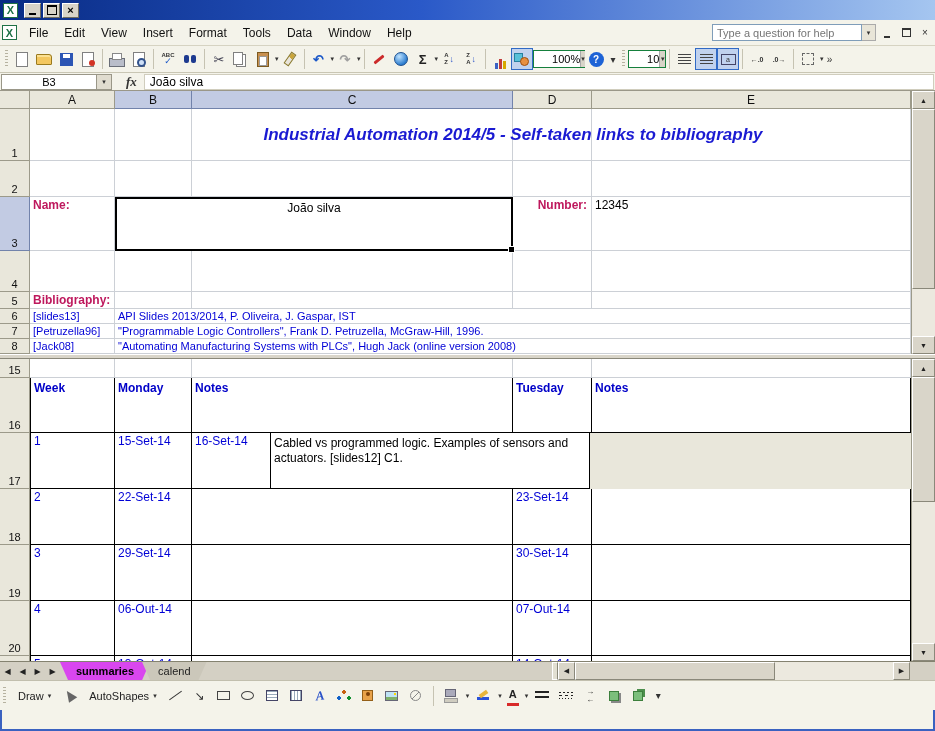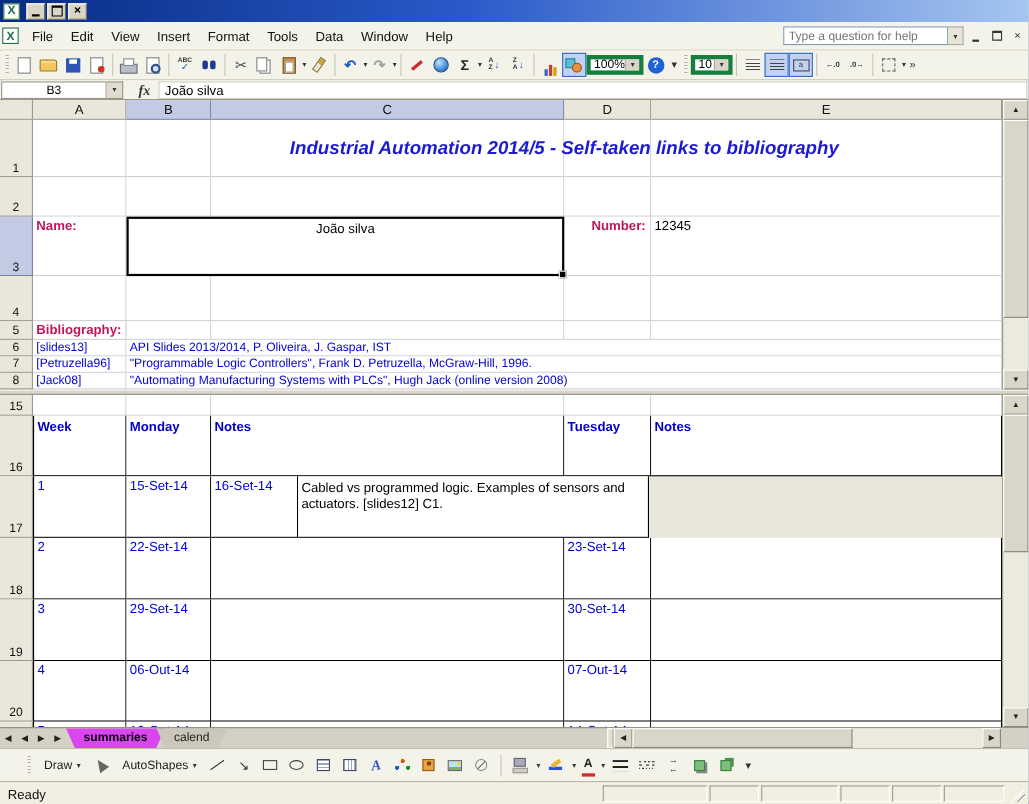--- a/index.html
+++ b/index.html
@@ -50,21 +50,21 @@
   .ic-ink::before{content:"";width:12px;height:3px;background:#cc2b2b;transform:rotate(-40deg);border-radius:1px}
   .ic-globe::before{content:"";width:12px;height:12px;border-radius:50%;background:radial-gradient(circle at 35% 30%,#bfe3ff,#2f7fd0 70%,#1b5fa8);border:1px solid #1b4f90}
   .sig{font-size:13px;font-weight:bold;color:#222}
   .lz{display:flex;flex-direction:column;font-size:6px;font-weight:bold;line-height:1.1;color:#333;font-style:normal}
   .da{font-size:9px;color:#2a52c8;margin-left:1px;font-style:normal}
   .chartic{align-items:flex-end;display:flex;gap:1px}
   .chartic i{display:block;width:3px}
   .cb1{height:6px;background:#3b62c4}.cb2{height:10px;background:#c23b3b}.cb3{height:8px;background:#d8a800}
   .ic-draw::before{content:"";width:7px;height:7px;background:#58c0d8;border:1px solid #2880a0;margin:-4px 4px 0 -4px}
   .ic-draw::after{content:"";position:absolute;right:3px;bottom:3px;width:7px;height:7px;border-radius:50%;background:#e89040;border:1px solid #a05010}
-  .combo{height:18px;background:#fff;border:4px solid #15803d;display:flex;align-items:center;font-size:11px;padding-left:3px;flex:none}
+  .combo{height:18px;background:#fff;border:1px solid #15803d;display:flex;align-items:center;font-size:11px;padding-left:18px;flex:none}
   .combo .db{margin-left:auto;width:13px;height:100%;background:#d8d4c8;border-left:1px solid #aaa;display:flex;align-items:center;justify-content:center;font-size:7px;color:#333}
   .helpq{width:15px;height:15px;border-radius:50%;background:#1e63d6;color:#fff;font-weight:bold;font-size:10px;display:flex;align-items:center;justify-content:center}
   .chev{font-size:10px;color:#333;width:12px;text-align:center;flex:none}
   .alicon{width:13px;height:10px;background:repeating-linear-gradient(to bottom,#444 0 1px,transparent 1px 3px)}
   .mrg{width:15px;height:11px;border:1px solid #446;display:flex;align-items:center;justify-content:center;font-size:7px;color:#333;font-style:normal}
   .decic{font-size:7px;color:#333;font-weight:bold}
   .bord{width:12px;height:12px;border:1px dashed #666}
   
   .fbar{height:18px;background:#f4f3ea;border-bottom:1px solid #9a9788;display:flex;align-items:center;padding:0 1px}
   .namebox{width:96px;height:16px;background:#fff;border:1px solid #9a9788;font-size:11px;display:flex;align-items:center;justify-content:center}
@@ -103,21 +103,21 @@
   .tact{background:#d946ef;font-weight:bold;color:#000}
   .tinact{background:#cbc7ba;color:#222;margin-left:-8px}
   .tgap{flex:1}
   .hdiv{width:6px;background:#e2dfd2;border:1px solid #fff;border-right-color:#8a887a;flex:none}
   .hs{display:flex;width:352px;flex:none;background:#ece9df}
   .hsb{width:17px;height:100%;background:#d9d5c9;border:1px solid;border-color:#fff #8a887a #8a887a #fff;display:flex;align-items:center;justify-content:center;font-size:7px;color:#222;flex:none}
   .hthumb{width:200px;height:100%;background:#d9d5c9;border:1px solid;border-color:#fff #8a887a #8a887a #fff;flex:none}
   .htfill{flex:1}
   .tcorner{width:25px;background:#d4d0c4;flex:none}
   
-  .dbar{height:30px;background:#f4f3ea;border-top:1px solid #c2bfae;display:flex;align-items:center;padding-left:22px;gap:4px}
+  .dbar{height:30px;background:#f4f3ea;border-top:1px solid #c2bfae;display:flex;align-items:center;padding-left:0;gap:4px}
   .dbtn{display:flex;align-items:center;gap:3px;padding:2px 5px;font-size:11px;color:#222;flex:none}
   .di{width:20px;height:20px;display:flex;align-items:center;justify-content:center;position:relative;flex:none}
   .selarrow{width:0;height:0;border-left:5px solid transparent;border-right:5px solid transparent;border-bottom:11px solid #666;transform:rotate(-35deg)}
   .dline{width:15px;height:0;border-top:1px solid #333;transform:rotate(-35deg)}
   .dse{font-size:12px;color:#333}
   .drect{width:13px;height:9px;border:1px solid #444}
   .doval{width:13px;height:9px;border:1px solid #444;border-radius:50%}
   .dtext{width:12px;height:11px;border:1px solid #446;background:repeating-linear-gradient(to bottom,#9ab 0 1px,#fff 1px 3px)}
   .dvtext{width:12px;height:11px;border:1px solid #446;background:repeating-linear-gradient(to right,#9ab 0 1px,#fff 1px 3px)}
   .dwa{font-family:"Liberation Serif",serif;font-weight:bold;font-style:italic;color:#2a52c8;font-size:13px;transform:rotate(-8deg)}
@@ -501,26 +501,14 @@
       </span>
     <span class="di">
         <i class="dsh"></i>
       </span>
     <span class="di">
         <i class="d3d"></i>
       </span>
     <span class="chev">▾</span>
   </div>
 
-  <div class="statusbar">
-    <span>Ready</span>
-    <span class="spanels">
-      <span class="sp" style="width:95px"></span>
-        <span class="sp" style="width:45px"></span>
-        <span class="sp" style="width:70px"></span>
-        <span class="sp" style="width:45px"></span>
-        <span class="sp" style="width:45px"></span>
-        <span class="sp" style="width:55px"></span>
-    </span>
-    <span class="grp"></span>
-  </div>
 
 </div>
 
 </body></html>

